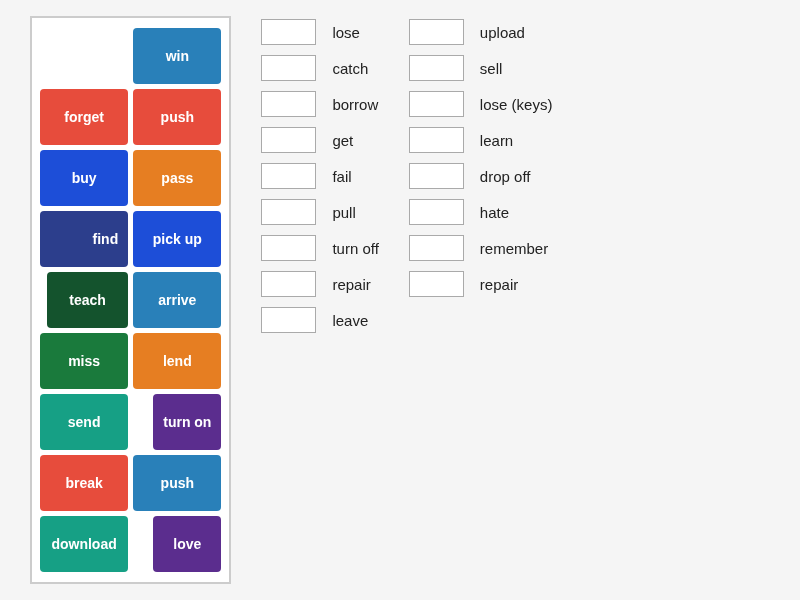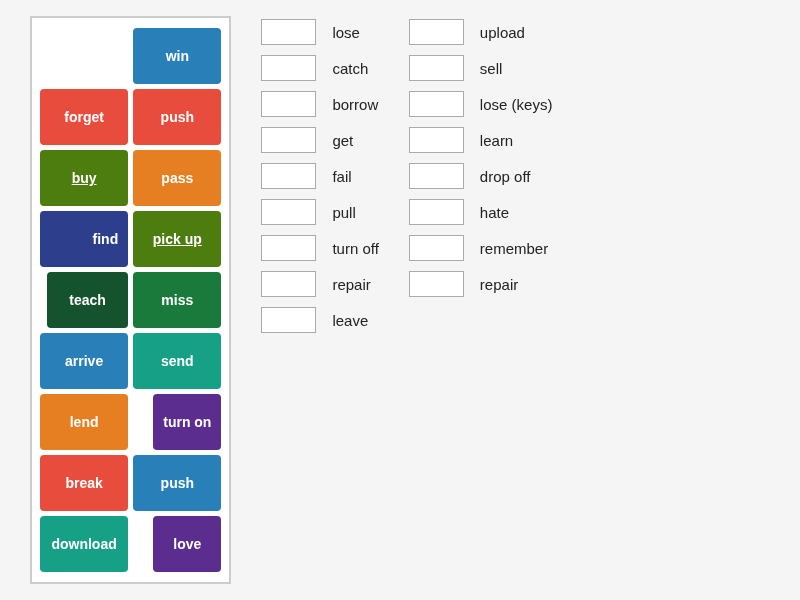--- a/index.html
+++ b/index.html
@@ -39,21 +39,21 @@
       font-size: 14px;
       font-weight: bold;
       text-align: center;
       padding: 20px 10px;
       border-radius: 4px;
       cursor: pointer;
     }
 
     .tile-red      { background: #e74c3c; }
     .tile-blue     { background: #2980b9; }
-    .tile-green    { background: #4d7c0f; text-decoration: underline; }
+    .tile-green    { background: #1d4ed8; }
     .tile-purple   { background: #14532d; margin-left: 7px; }
     .tile-orange   { background: #e67e22; }
     .tile-teal     { background: #16a085; }
     .tile-darkblue { background: #2c3e8c; text-align: right; }
     .tile-indigo   { background: #5b2d8e; margin-left: 20px; }
     .tile-darkgreen { background: #1a7a3c; }
 
     
     .match-columns {
       display: flex;
@@ -107,26 +107,26 @@
     <div class="word-tile tile-red">forget</div>
     <div class="word-tile tile-red">push</div>
 
     <div class="word-tile tile-green">buy</div>
     <div class="word-tile tile-orange">pass</div>
 
     <div class="word-tile tile-darkblue">find</div>
     <div class="word-tile tile-green">pick up</div>
 
     <div class="word-tile tile-purple">teach</div>
+    <div class="word-tile tile-blue">arrive</div>
+
     <div class="word-tile tile-darkgreen">miss</div>
-
-    <div class="word-tile tile-blue">arrive</div>
+    <div class="word-tile tile-orange">lend</div>
+
     <div class="word-tile tile-teal">send</div>
-
-    <div class="word-tile tile-orange">lend</div>
     <div class="word-tile tile-indigo">turn on</div>
 
     <div class="word-tile tile-red">break</div>
     <div class="word-tile tile-blue">push</div>
 
     <div class="word-tile tile-teal">download</div>
     <div class="word-tile tile-indigo">love</div>
   </div>
 
   <div class="match-columns">

